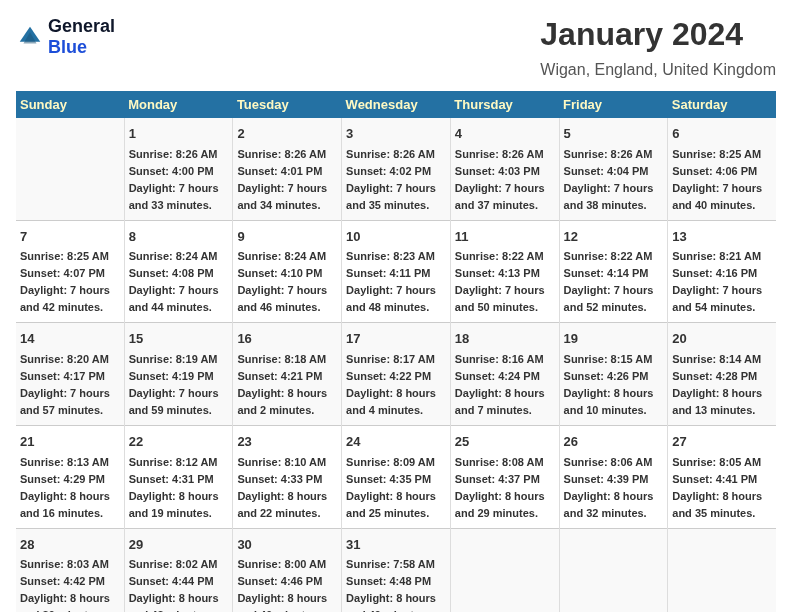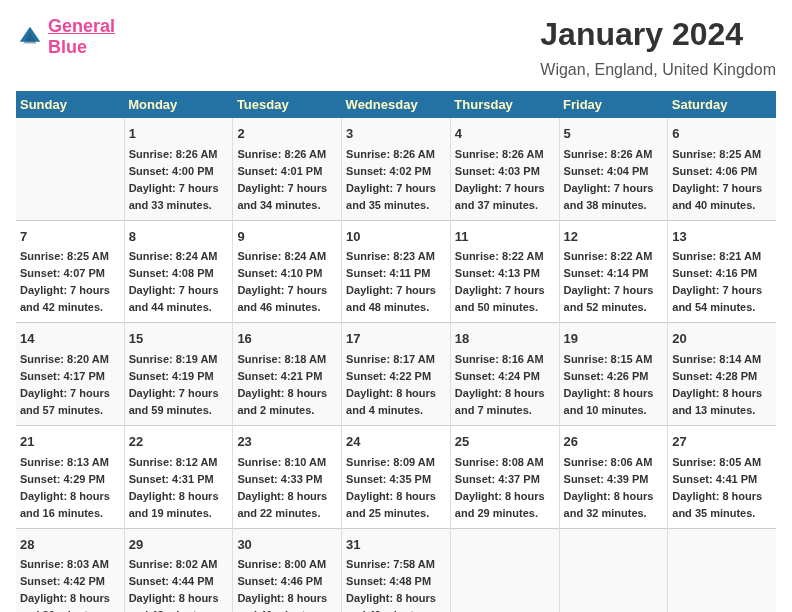--- a/index.html
+++ b/index.html
@@ -17,27 +17,26 @@
       margin-bottom: 12px;
     }
     .logo {
       display: flex;
       align-items: center;
       gap: 4px;
     }
     .logo-text-general {
       font-size: 18px;
       font-weight: bold;
-      color: #ec4899;
-      text-decoration: underline;
+      color: #0f172a;
     }
     .logo-text-blue {
       font-size: 18px;
       font-weight: bold;
-      color: #ec4899;
+      color: #1d4ed8;
     }
     .logo-icon {
       width: 28px;
       height: 28px;
     }
     .title-area {
     }
     .main-title {
       font-size: 32px;
       font-weight: bold;

